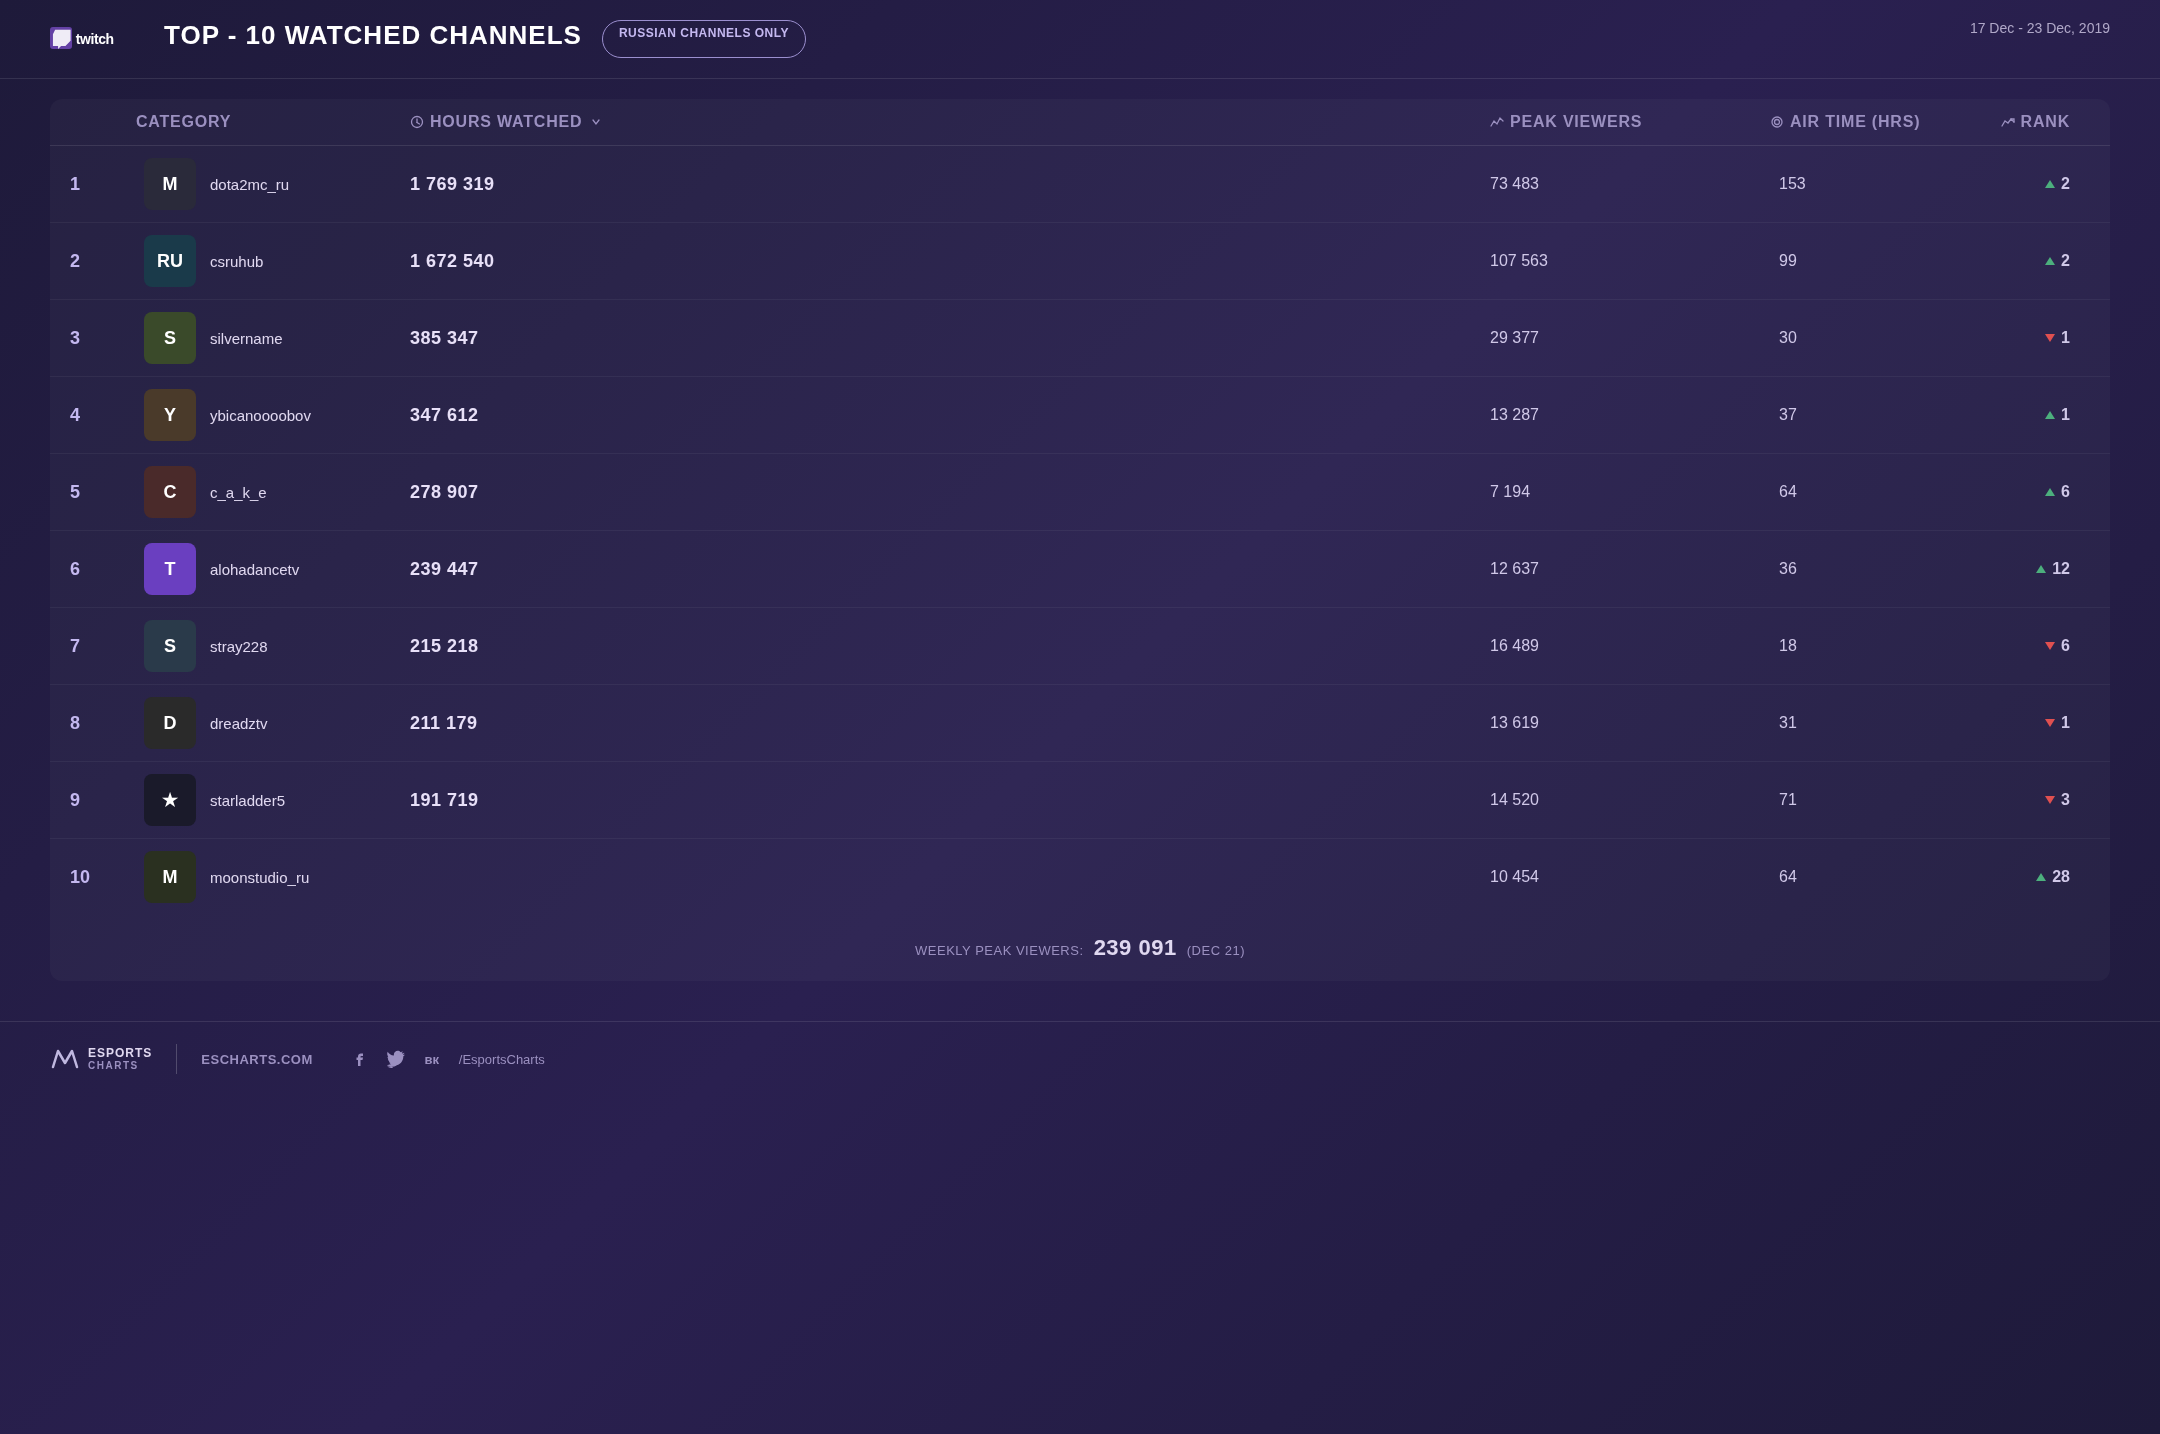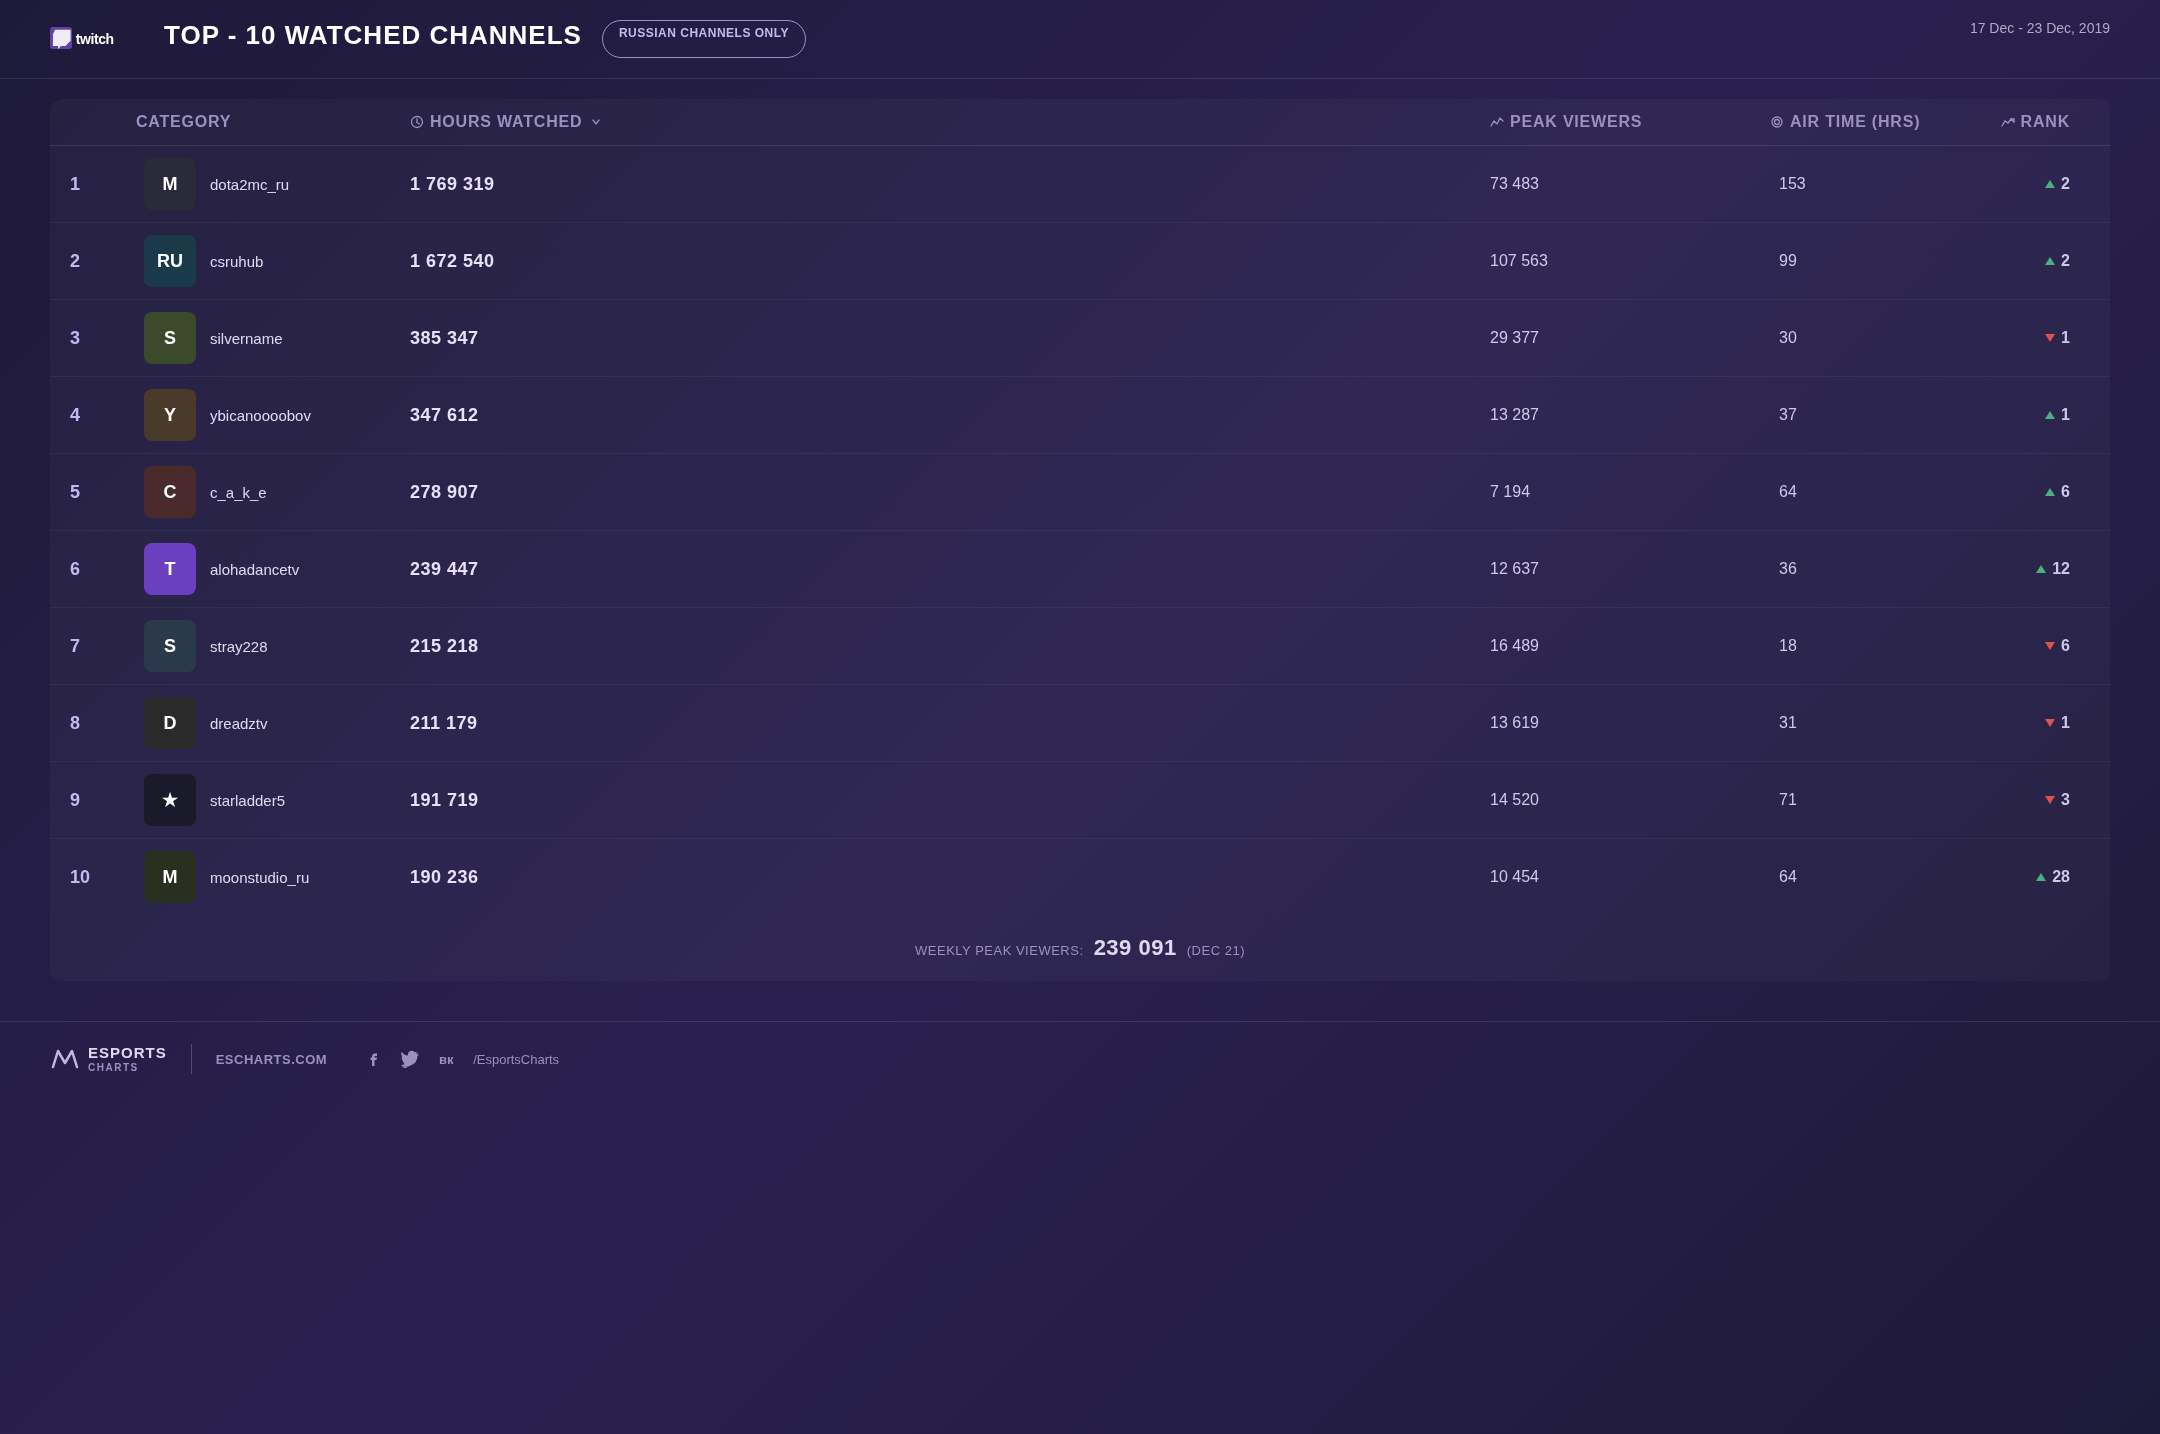--- a/index.html
+++ b/index.html
@@ -540,21 +540,20 @@
         <span>3</span>
       </div>
     </div>
           <div class="table-row">
       <div class="cell-position">10</div>
       <div class="cell-avatar">
         <div class="avatar-circle av-10">M</div>
       </div>
       <div class="cell-name">moonstudio_ru</div>
       <div class="cell-hours">
-        <div class="hours-value">190 236</div>
         <div class="hours-bar-container">
           <div class="hours-bar" style="width:11%"></div>
         </div>
       </div>
       <div class="cell-peak">10 454</div>
       <div class="cell-airtime">64</div>
       <div class="cell-rank rank-up">
         <span class="rank-arrow"></span>
         <span>28</span>
       </div>
@@ -569,21 +568,21 @@
 
     </div>
   </div>
 
   <div class="bottom-bar">
     <div class="esports-logo">
       <svg class="esports-icon" viewBox="0 0 30 24" fill="none">
         <path d="M3 20 L8 4 L15 16 L22 4 L27 20" stroke="#c0b8e0" stroke-width="2.5" fill="none" stroke-linecap="round" stroke-linejoin="round"></path>
       </svg>
       <div style="display:flex; flex-direction:column; line-height:1.1;">
-        <span style="font-size:15px; font-weight:900; color:#e0d8f0; letter-spacing:1px;">ESPORTS</span>
+        <span style="font-size:12px; font-weight:900; color:#e0d8f0; letter-spacing:1px;">ESPORTS</span>
         <span style="font-size:10px; font-weight:600; color:#9b90c0; letter-spacing:1.5px;">CHARTS</span>
       </div>
     </div>
     <div class="bottom-divider"></div>
     <div class="escharts-url">ESCHARTS.COM</div>
     <div class="social-icons">
 
       <div class="social-icon">
         <svg width="18" height="18" viewBox="0 0 18 18" fill="none">
           <path d="M10.5 6H12V3.5H10C8.3 3.5 7 4.8 7 6.5V7.5H5.5V10H7V16H9.5V10H11.5L12 7.5H9.5V6.5C9.5 6.2 9.8 6 10.5 6Z" fill="#9b90c0"></path>

